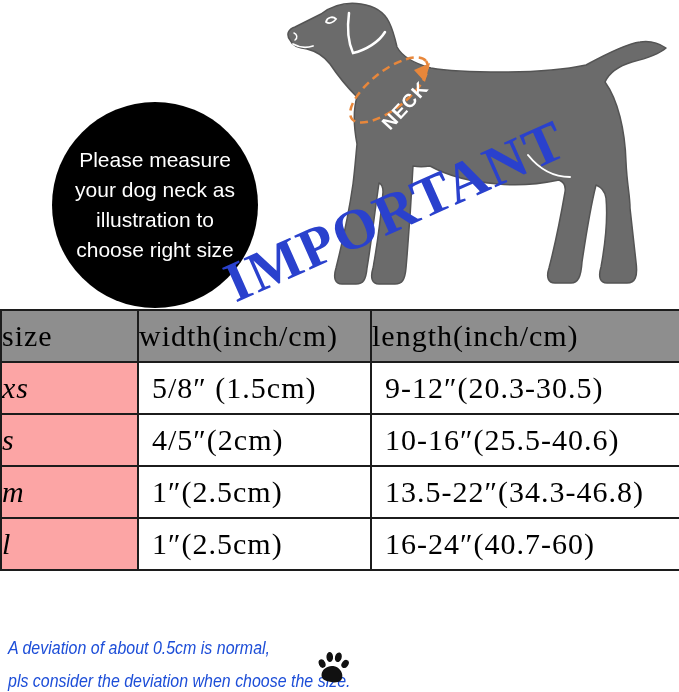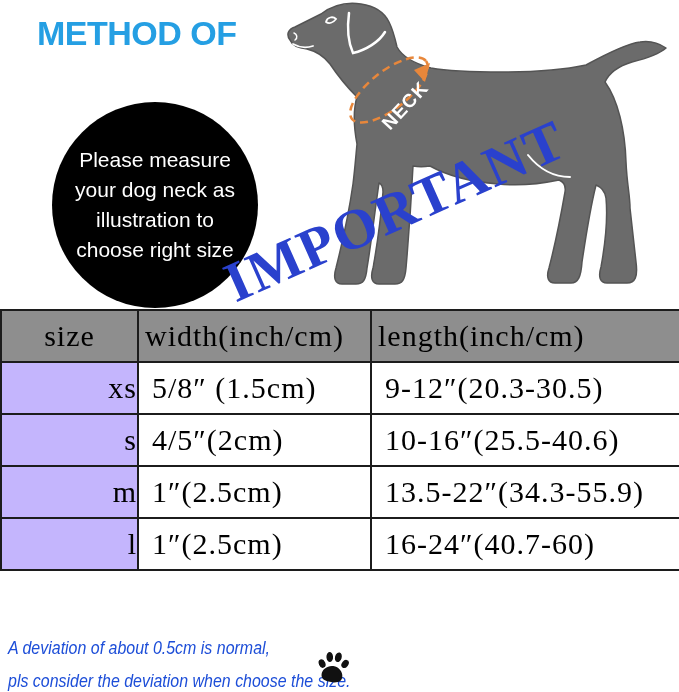--- a/index.html
+++ b/index.html
@@ -32,37 +32,36 @@
     font-family:"Liberation Serif",serif;font-size:30px;color:#000;
   }
   .size-table th,.size-table td{
     border:2px solid #1c1c1c;height:50px;padding:0;overflow:hidden;
     letter-spacing:1px;font-weight:normal;white-space:nowrap;
   }
   .size-table th{background:#8e8e8e;}
   .size-table col.c1{width:137px;}
   .size-table col.c2{width:233px;}
   .size-table col.c3{width:309px;}
-  .size-table th.h-size{text-align:center;}
-  .size-table th.h-width,.size-table th.h-length{text-align:left;padding-left:6px;}
-  .size-table td.size-cell{background:#c4b5fd;text-align:right;}
+  .size-table th.h-size{text-align:left;}
+  .size-table th.h-width,.size-table th.h-length{text-align:left;}
+  .size-table td.size-cell{background:#fca5a5;text-align:left;font-style:italic;}
   .size-table td.data-cell{background:#ffffff;text-align:left;padding-left:13px;border-radius:10px;}
   .footnote{
     position:absolute;left:8px;top:637px;color:#1d4ed8;
     font-style:italic;font-size:19px;
   }
   .footnote .fn-line{transform:scaleX(0.84);transform-origin:left top;white-space:nowrap;}
   .footnote .fn-line2{margin-top:11px;}
   .paw{position:absolute;left:314px;top:649px;width:38px;height:38px;transform:rotate(8deg);}
 </style>
 </head>
 <body>
 
 <div class="title">
-  <div>METHOD OF</div>
 </div>
 
 <div class="bubble">
   <span>Please measure your dog neck as illustration to choose right size</span>
 </div>
 
 <svg class="dog-wrap" viewBox="0 0 401 311" aria-hidden="true">
 
   <path fill="#6b6b6b" stroke="#545454" stroke-width="1.5" stroke-linejoin="round" d="M 12 40
        C 8 35 10 29 17 27
@@ -149,21 +148,21 @@
       <td class="data-cell">9-12″(20.3-30.5)</td>
     </tr>
     <tr>
       <td class="size-cell">s</td>
       <td class="data-cell">4/5″(2cm)</td>
       <td class="data-cell">10-16″(25.5-40.6)</td>
     </tr>
     <tr>
       <td class="size-cell">m</td>
       <td class="data-cell">1″(2.5cm)</td>
-      <td class="data-cell">13.5-22″(34.3-55.9)</td>
+      <td class="data-cell">13.5-22″(34.3-46.8)</td>
     </tr>
     <tr>
       <td class="size-cell">l</td>
       <td class="data-cell">1″(2.5cm)</td>
       <td class="data-cell">16-24″(40.7-60)</td>
     </tr>
   </tbody>
 </table>
 
 <div class="footnote">

